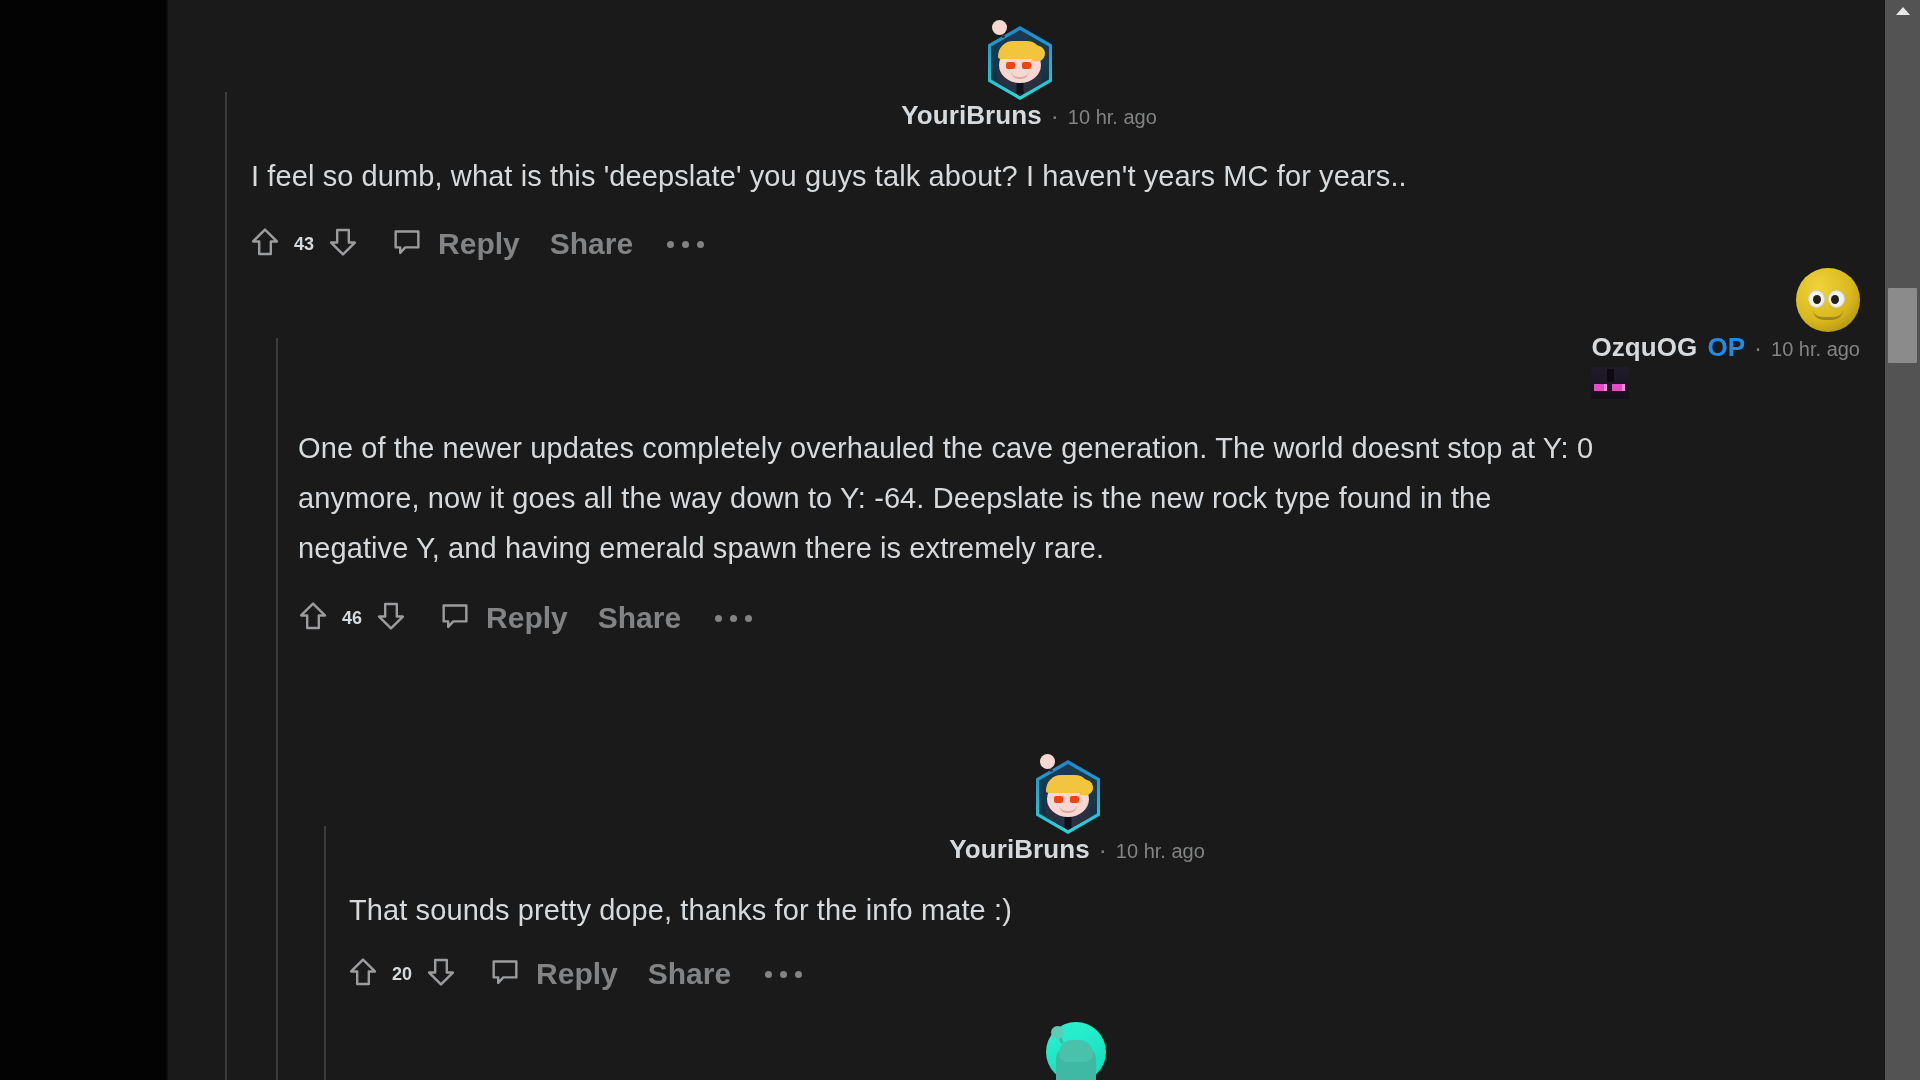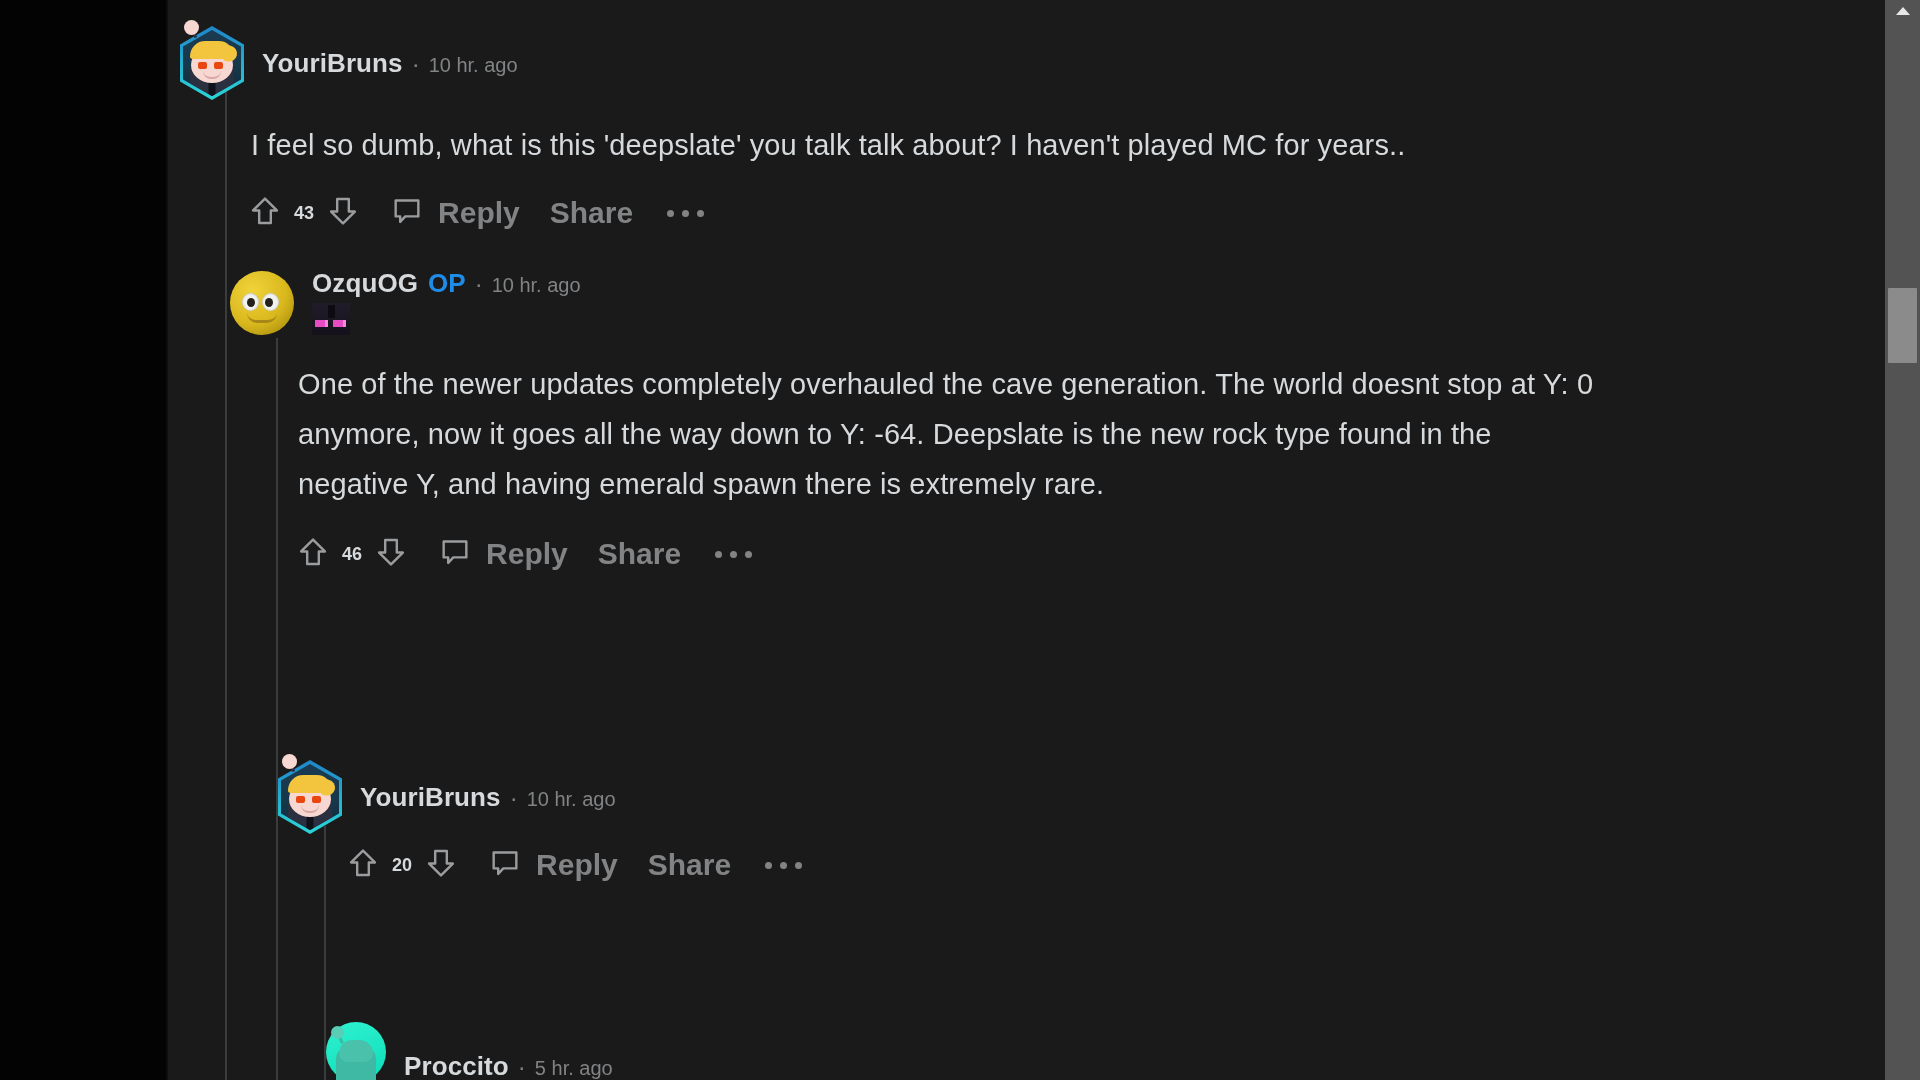--- a/index.html
+++ b/index.html
@@ -45,21 +45,21 @@
   .sb-thumb{
     position:absolute; left:3px; top:288px; width:29px; height:75px;
     background:#8b8b8b; border-radius:1px;
   }
 
   
   .thread-line{ position:absolute; width:2px; background:#3a3c3e; }
 
   
   .comment{ position:absolute; }
-  .c-header{ display:flex; align-items:center; height:auto; }
+  .c-header{ display:flex; align-items:center; height:auto;flex-direction:column; }
   .avatar{ position:relative; flex:0 0 auto; }
 
   
   .snoo-hex{ width:64px; height:74px; position:relative; }
   .snoo-hex .hexwrap{
     position:absolute; inset:0;
     clip-path:polygon(50% 0%,100% 25%,100% 75%,50% 100%,0% 75%,0% 25%);
     background:linear-gradient(180deg,#1f86c9 0%,#2bd6d6 100%);
   }
   .snoo-hex .hexinner{
@@ -239,21 +239,21 @@
           </div>
         </div>
         <div style="margin-left:18px; display:flex; align-items:baseline;">
           <span class="uname">YouriBruns</span>
           <span class="dot">·</span>
           <span class="ts">10 hr. ago</span>
         </div>
       </div>
 
       <div class="c-body" style="margin-left:71px; margin-top:20px;">
-        <p>I feel so dumb, what is this 'deepslate' you talk talk about? I haven't played MC for years..</p>
+        <p>I feel so dumb, what is this 'deepslate' you guys talk about? I haven't years MC for years..</p>
       </div>
 
       <div class="actions" style="margin-left:68px; margin-top:24px;">
         <span class="ico">
           <svg width="34" height="34" viewBox="0 0 24 24" fill="none" stroke="#9a9c9e" stroke-width="1.7" stroke-linejoin="round">
             <path d="M12 3.2 3.6 11.6h4.3v8.9h8.2v-8.9h4.3z"></path>
           </svg>
         </span>
         <span class="score">43</span>
         <span class="ico">
@@ -354,22 +354,25 @@
             <div class="antball"></div>
           </div>
         </div>
         <div style="margin-left:18px; display:flex; align-items:baseline;">
           <span class="uname">YouriBruns</span>
           <span class="dot">·</span>
           <span class="ts">10 hr. ago</span>
         </div>
       </div>
 
-
-      <div class="actions" style="margin-left:68px; margin-top:12px;">
+      <div class="c-body" style="margin-left:71px; margin-top:20px;">
+        <p>That sounds pretty dope, thanks for the info mate :)</p>
+      </div>
+
+      <div class="actions" style="margin-left:68px; margin-top:20px;">
         <span class="ico">
           <svg width="34" height="34" viewBox="0 0 24 24" fill="none" stroke="#9a9c9e" stroke-width="1.7" stroke-linejoin="round">
             <path d="M12 3.2 3.6 11.6h4.3v8.9h8.2v-8.9h4.3z"></path>
           </svg>
         </span>
         <span class="score">20</span>
         <span class="ico">
           <svg width="34" height="34" viewBox="0 0 24 24" fill="none" stroke="#9a9c9e" stroke-width="1.7" stroke-linejoin="round">
             <path d="M12 20.8 20.4 12.4h-4.3V3.5H7.9v8.9H3.6z"></path>
           </svg>

